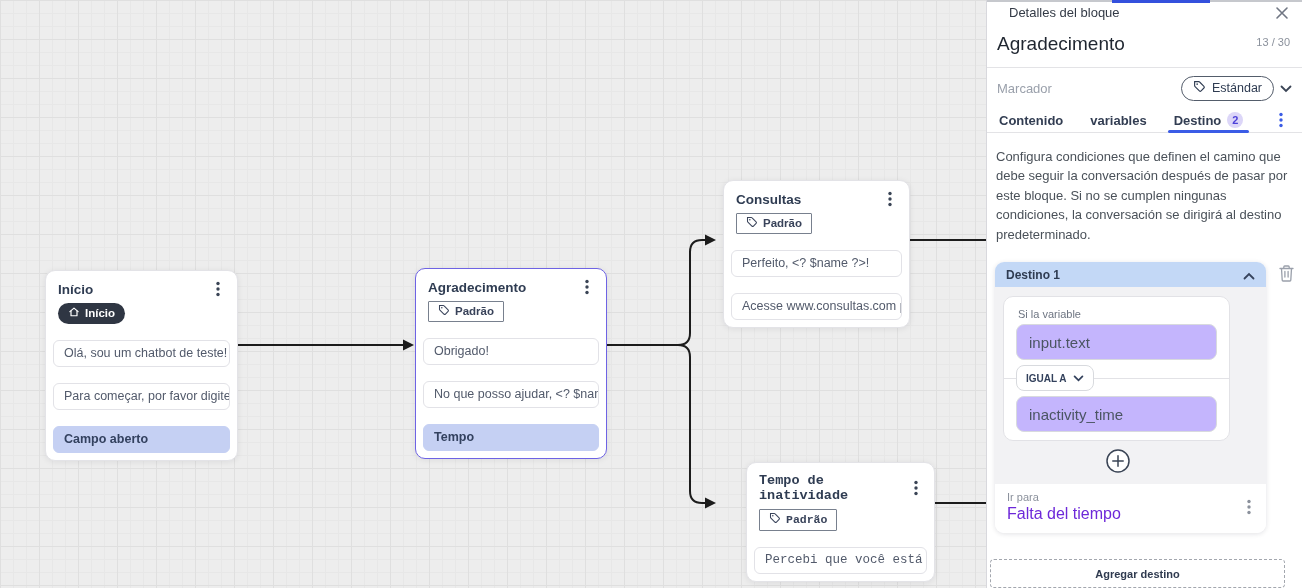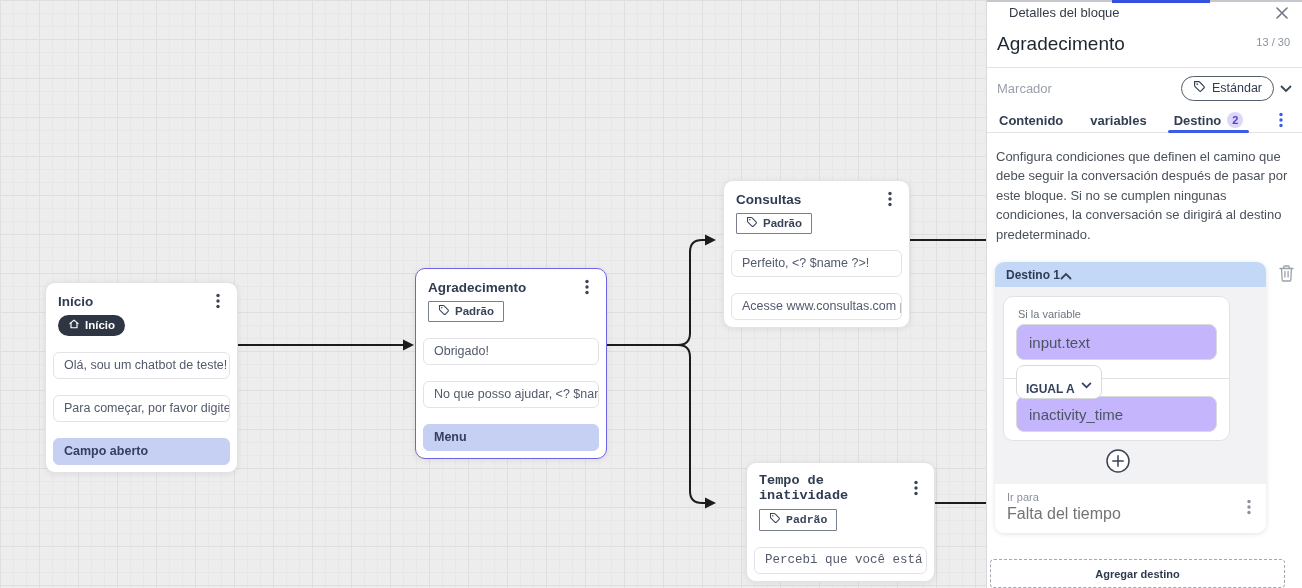--- a/index.html
+++ b/index.html
@@ -55,37 +55,37 @@
     display:flex; align-items:center; gap:6px; cursor:pointer; }
   .tab.active::after { content:""; position:absolute; left:-6px; right:-6px; bottom:-1px; height:3px;
     background:#3b5ce6; border-radius:2px; }
   .tab-badge { width:16px; height:16px; border-radius:50%; background:#dcd6f8; color:#4d41d8;
     font-size:11px; font-weight:700; display:flex; align-items:center; justify-content:center; }
   .p-tabs .kebab { margin-left:auto; }
   .p-desc { margin:14px 12px 0 9px; font-size:13px; line-height:1.5; color:#4a5159; }
   .dest-wrap { position:relative; margin:18px 0 0 8px; }
   .dest-card { width:271px; border-radius:9px; box-shadow:0 1px 5px rgba(20,20,40,.12); overflow:hidden; }
   .dest-head { height:25px; background:#c3d8f6; display:flex; align-items:center;
-    padding:0 11px; cursor:pointer; }
+    justify-content:space-between; padding:0 11px; cursor:pointer; }
   .dest-head-title { font-size:12px; font-weight:700; color:#2f3c52; }
   .dest-body { background:#f2f2f4; padding:9px 36px 8px 8px; }
   .cond-card { background:#fff; border:1px solid #e2e2e6; border-radius:10px; padding:8px 12px; }
   .cond-label { font-size:11px; color:#6e7582; display:block; padding:3px 2px 4px; }
   .cond-input { width:100%; height:36px; border:1px solid #d8dade; border-radius:8px; background:#c4b5fd;
     padding:0 12px; font-size:15px; color:#4b5563; font-family:"Liberation Sans",sans-serif; outline:none; }
   .op-row { position:relative; margin:5px 0; height:26px; }
   .op-row::before { content:""; position:absolute; left:-12px; right:-12px; top:13px; height:1px; background:#e2e2e6; }
   .op-btn { position:relative; height:26px; background:#fff; border:1px solid #d8dade; border-radius:8px;
-    padding:16px 9px; font-size:12px; font-weight:700; color:#33415c; display:inline-flex; align-items:flex-start;
+    padding:8px 9px; font-size:10px; font-weight:700; color:#33415c; display:inline-flex; align-items:center;
     gap:6px; cursor:pointer; font-family:"Liberation Sans",sans-serif; }
   .plus-btn { display:block; margin:7px auto 2px; width:26px; height:26px; background:none; border:none;
     cursor:pointer; padding:0; margin-right:calc(50% - 1px); margin-left:auto; transform:translateX(50%); }
   .goto-row { background:#fff; display:flex; justify-content:space-between; padding:7px 10px 10px 12px; }
   .goto-label { font-size:11px; color:#8b919c; display:block; }
-  .goto-value { font-size:16px; color:#737373; margin-top:2px; }
+  .goto-value { font-size:16px; color:#6d28d9; margin-top:2px; }
   .trash-btn { position:absolute; left:283px; top:2px; background:none; border:none; cursor:pointer; padding:0; }
   .add-dest { margin:26px 8px 0 3px; width:295px; height:37px; background:none; border:1.5px dashed #a3a7ae;
     border-radius:4px; font-size:11px; font-weight:700; color:#2f3a4f; cursor:pointer;
     font-family:"Liberation Sans",sans-serif; }
 </style>
 </head>
 <body>
 
 <div class="app">
 
@@ -100,21 +100,21 @@
         <path d="M910,240 H986"></path>
         <path d="M911,503 H986"></path>
       </g>
       <g fill="#1c1c1c">
         <polygon points="403,339.5 414,345 403,350.5"></polygon>
         <polygon points="705,234.5 716,240 705,245.5"></polygon>
         <polygon points="705,497.5 716,503 705,508.5"></polygon>
       </g>
     </svg>
 
-    <div class="node" style="left:45px; top:282px; width:193px;">
+    <div class="node" style="left:45px; top:270px; width:193px;">
       <div class="node-head">
         <span class="node-title">Início</span>
         <span class="kebab">
           <svg width="4" height="16" viewBox="0 0 4 16">
               <g fill="#3a4455">
                 <circle cx="2" cy="2.5" r="1.7"></circle>
                 <circle cx="2" cy="8" r="1.7"></circle>
                 <circle cx="2" cy="13.5" r="1.7"></circle>
               </g>
             </svg>
@@ -154,21 +154,21 @@
           <svg width="12" height="12" viewBox="0 0 16 16" fill="none" stroke="#39435a" stroke-width="1.4">
               <path d="M2 2h5.1c.4 0 .8.16 1.06.44l5.3 5.3c.58.58.58 1.53 0 2.12l-3.5 3.5c-.58.58-1.53.58-2.12 0l-5.3-5.3A1.5 1.5 0 0 1 2 7.1V2z"></path>
               <circle cx="5.1" cy="5.1" r="1" fill="#39435a" stroke="none"></circle>
             </svg>
         </span>
         <span>Padrão</span>
       </span>
       <div class="rows">
         <div class="row">Obrigado!</div>
         <div class="row">No que posso ajudar, &lt;? $name ...</div>
-        <div class="row highlight">Menu</div>
+        <div class="row highlight">Tempo</div>
       </div>
     </div>
 
     <div class="node" style="left:723px; top:180px; width:187px;">
       <div class="node-head">
         <span class="node-title">Consultas</span>
         <span class="kebab">
           <svg width="4" height="16" viewBox="0 0 4 16">
               <g fill="#3a4455">
                 <circle cx="2" cy="2.5" r="1.7"></circle>

